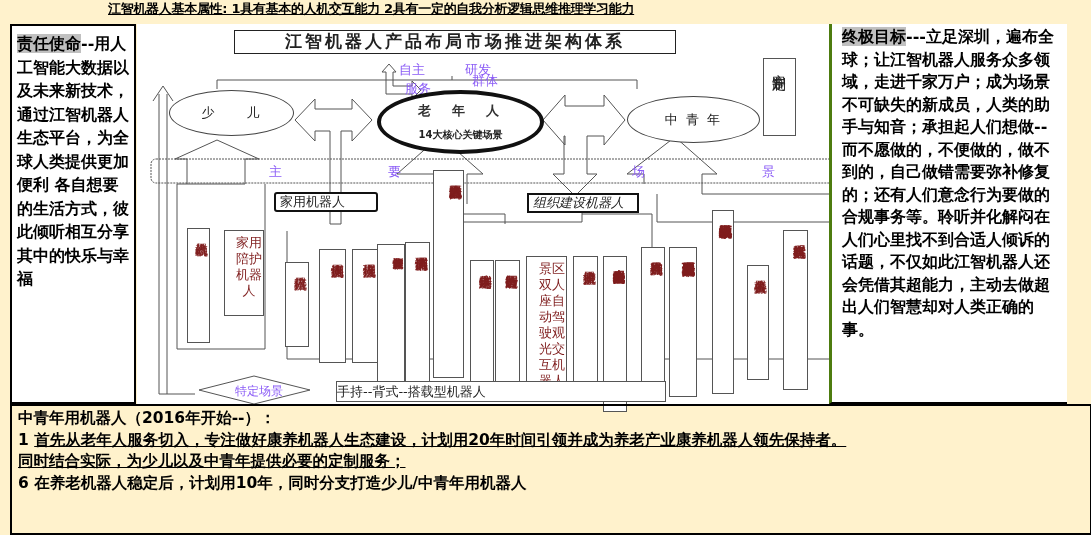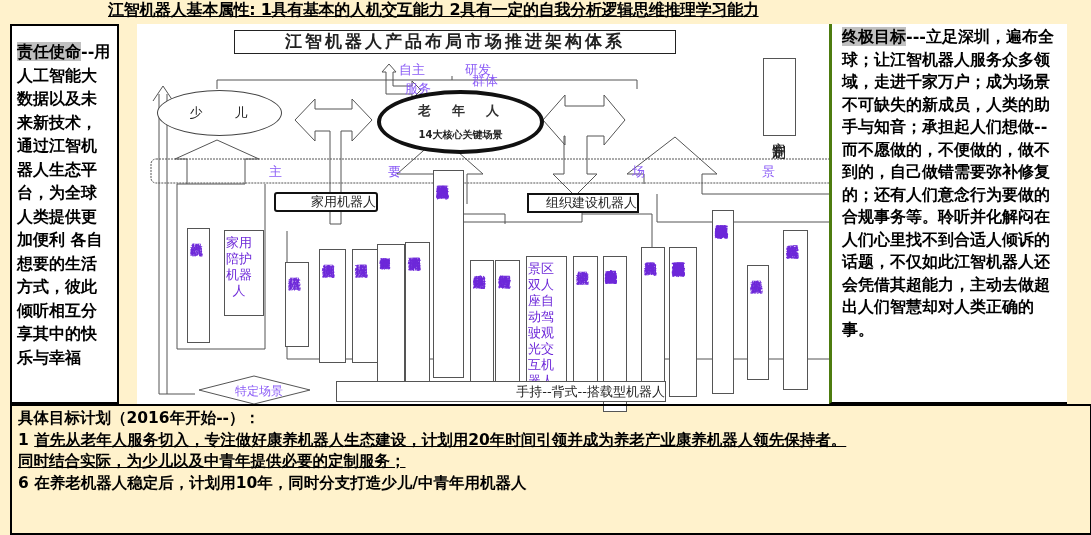--- a/index.html
+++ b/index.html
@@ -1,30 +1,30 @@
 <!DOCTYPE html>
 <html><head>
 <meta charset="utf-8">
 <style>
   * { box-sizing: border-box; margin: 0; padding: 0; }
   html, body { width: 1091px; height: 535px; overflow: hidden; }
   body { background: #fff2cc; font-family: "DejaVu Sans", "Liberation Sans", sans-serif; position: relative; color: #000; }
-  .title { position: absolute; left: 108px; top: 0px; height: 22px; font-size: 16px; font-weight: bold; text-decoration: underline; white-space: nowrap; letter-spacing: -0.3px; }
-  .mission { position: absolute; left: 10px; top: 24px; width: 109px; height: 380px; background: #fff; border: 2px solid #000; padding: 14px 5px; font-size: 16px; font-weight: bold; line-height: 23.5px; }
+  .title { position: absolute; left: 108px; top: 0px; height: 22px; font-size: 13px; font-weight: bold; text-decoration: underline; white-space: nowrap; letter-spacing: -0.3px; }
+  .mission { position: absolute; left: 10px; top: 24px; width: 126px; height: 380px; background: #fff; border: 2px solid #000; padding: 6px 5px; font-size: 16px; font-weight: bold; line-height: 23.5px; }
   .hl { background: #c0c0c0; }
   .goal { position: absolute; left: 829px; top: 24px; width: 238px; height: 380px; background: #fff; border-left: 3px solid #4d7c0f; border-bottom: 2px solid #000; padding: 2px 4px 0 10px; font-size: 16px; font-weight: bold; line-height: 22.5px; overflow: hidden; }
   .diagram { position: absolute; left: 137px; top: 24px; width: 713px; height: 380px; background: #fff; }
   .plan { position: absolute; left: 10px; top: 404px; width: 1081px; height: 131px; border: 2px solid #000; border-right: 1px solid #000; padding: 2px 6px; font-size: 15.5px; font-weight: bold; line-height: 21.5px; }
   .plan .u { text-decoration: underline; }
-  .box { position: absolute; border: 1px solid #555; background: #fff; font-size: 13px; color: #222; text-align: right; }
+  .box { position: absolute; border: 1px solid #555; background: #fff; font-size: 13px; color: #222; }
   .vtext { writing-mode: vertical-rl; text-orientation: upright; letter-spacing: 1px; }
   .ell { position: absolute; border: 1px solid #444; border-radius: 50%; background: #fff; display: flex; align-items: center; justify-content: center; font-size: 13px; color: #222; }
   .lbl { position: absolute; font-size: 13px; color: #8b5cf6; white-space: nowrap; }
   svg.lines { position: absolute; left: 0; top: 0; }
-  .vbox { position: absolute; border: 1px solid #555; background: #fff; font-size: 13px; color: #6d28d9; display: flex; justify-content: flex-start; padding-top: 4px; line-height: 16px; }
+  .vbox { position: absolute; border: 1px solid #555; background: #fff; font-size: 13px; color: #7f1d1d; display: flex; justify-content: flex-end; padding-top: 4px; line-height: 16px; }
   .vbox span { writing-mode: vertical-rl; text-orientation: upright; }
   .vb2 span { writing-mode: horizontal-tb; width: 28px; text-align: center; word-break: break-all; }
   .bold { font-weight: bold; }
 </style>
 </head>
 <body>
 
 <div class="title">江智机器人基本属性: 1具有基本的人机交互能力 2具有一定的自我分析逻辑思维推理学习能力</div>
 
 <div class="mission">
@@ -75,35 +75,36 @@
 
   <div class="lbl" style="left:262px;top:37px;">自主</div>
   <div class="lbl" style="left:328px;top:37px;">研发</div>
   <div class="lbl" style="left:268px;top:56px;">服务</div>
   <div class="lbl" style="left:335px;top:48px;">群体</div>
 
   <div class="box" style="left:626px;top:34px;width:33px;height:78px;display:flex;justify-content:center;padding-top:4px;font-size:14px;">
       <span class="vtext">客户定制</span>
     </div>
 
-  <div class="ell" style="left:20px;top:66px;width:125px;height:46px;letter-spacing:2px;">少　　儿</div>
+  <div class="ell" style="left:32px;top:66px;width:125px;height:46px;letter-spacing:2px;">少　　儿</div>
 
   <div class="ell" style="left:240px;top:66px;width:167px;height:64px;border:4px solid #111;flex-direction:column;">
     <div style="font-size:13px;letter-spacing:4px;font-weight:bold;color:#333;">老　年　人</div>
     <div style="font-size:10px;font-weight:bold;margin-top:8px;color:#222;">14大核心关键场景</div>
   </div>
 
+  <div class="ell" style="left:490px;top:72px;width:133px;height:47px;letter-spacing:2px;">中 青 年</div>
 
   <div class="lbl" style="left:132px;top:139px;">主</div>
   <div class="lbl" style="left:251px;top:139px;">要</div>
   <div class="lbl" style="left:495px;top:139px;">场</div>
   <div class="lbl" style="left:625px;top:139px;">景</div>
 
   <div class="box" style="left:137px;top:168px;width:104px;height:20px;border:2.5px solid #111;border-radius:3px;padding-left:4px;line-height:15px;">家用机器人</div>
-  <div class="box" style="left:390px;top:169px;width:112px;height:20px;border:2.5px solid #111;padding-left:4px;line-height:15px;">组织建设机器人</div>
+  <div class="box" style="left:390px;top:169px;width:112px;height:20px;border:2.5px solid #111;padding-left:4px;line-height:15px;font-style:italic;">组织建设机器人</div>
 
   <div class="vbox" style="left:296px;top:146px;width:31px;height:208px;">
       <span>高龄老人区域助力代步机器人</span>
     </div>
 
   <div class="vbox" style="left:50px;top:204px;width:23px;height:115px;">
       <span>幼教机器人</span>
     </div>
   <div class="vbox vb2" style="left:87px;top:206px;width:40px;height:86px;">
       <span>家用陪护机器人</span>
@@ -151,25 +152,25 @@
       <span>中小微工厂送物机器人</span>
     </div>
   <div class="vbox" style="left:610px;top:241px;width:22px;height:115px;">
       <span>公共事务机器人</span>
     </div>
   <div class="vbox" style="left:646px;top:206px;width:25px;height:160px;">
       <span>远程实时直播机器人</span>
     </div>
 
   <div class="lbl" style="left:98px;top:359px;font-size:12px;">特定场景</div>
-  <div class="box" style="left:199px;top:357px;width:330px;height:21px;padding-left:6px;line-height:19px;">手持--背式--搭载型机器人</div>
+  <div class="box" style="left:199px;top:357px;width:330px;height:21px;line-height:19px;">手持--背式--搭载型机器人</div>
 </div>
 
 <div class="goal">
   <span class="hl">终极目标</span><span>---立足深圳，遍布全球；让江智机器人服务众多领域，走进千家万户；成为场景不可缺失的新成员，人类的助手与知音；承担起人们想做--而不愿做的，不便做的，做不到的，自己做错需要弥补修复的；还有人们意念行为要做的合规事务等。聆听并化解闷在人们心里找不到合适人倾诉的话题，不仅如此江智机器人还会凭借其超能力，主动去做超出人们智慧却对人类正确的事。</span>
 </div>
 
 <div class="plan">
-  <div>具体目标计划（2016年开始--）：</div>
+  <div>中青年用机器人（2016年开始--）：</div>
   <div><span>1 </span><span class="u">首先从老年人服务切入，专注做好康养机器人生态建设，计划用20年时间引领并成为养老产业康养机器人领先保持者。</span></div>
   <div class="u">同时结合实际，为少儿以及中青年提供必要的定制服务；</div>
   <div>6 在养老机器人稳定后，计划用10年，同时分支打造少儿/中青年用机器人</div>
 </div>
 
 </body></html>

